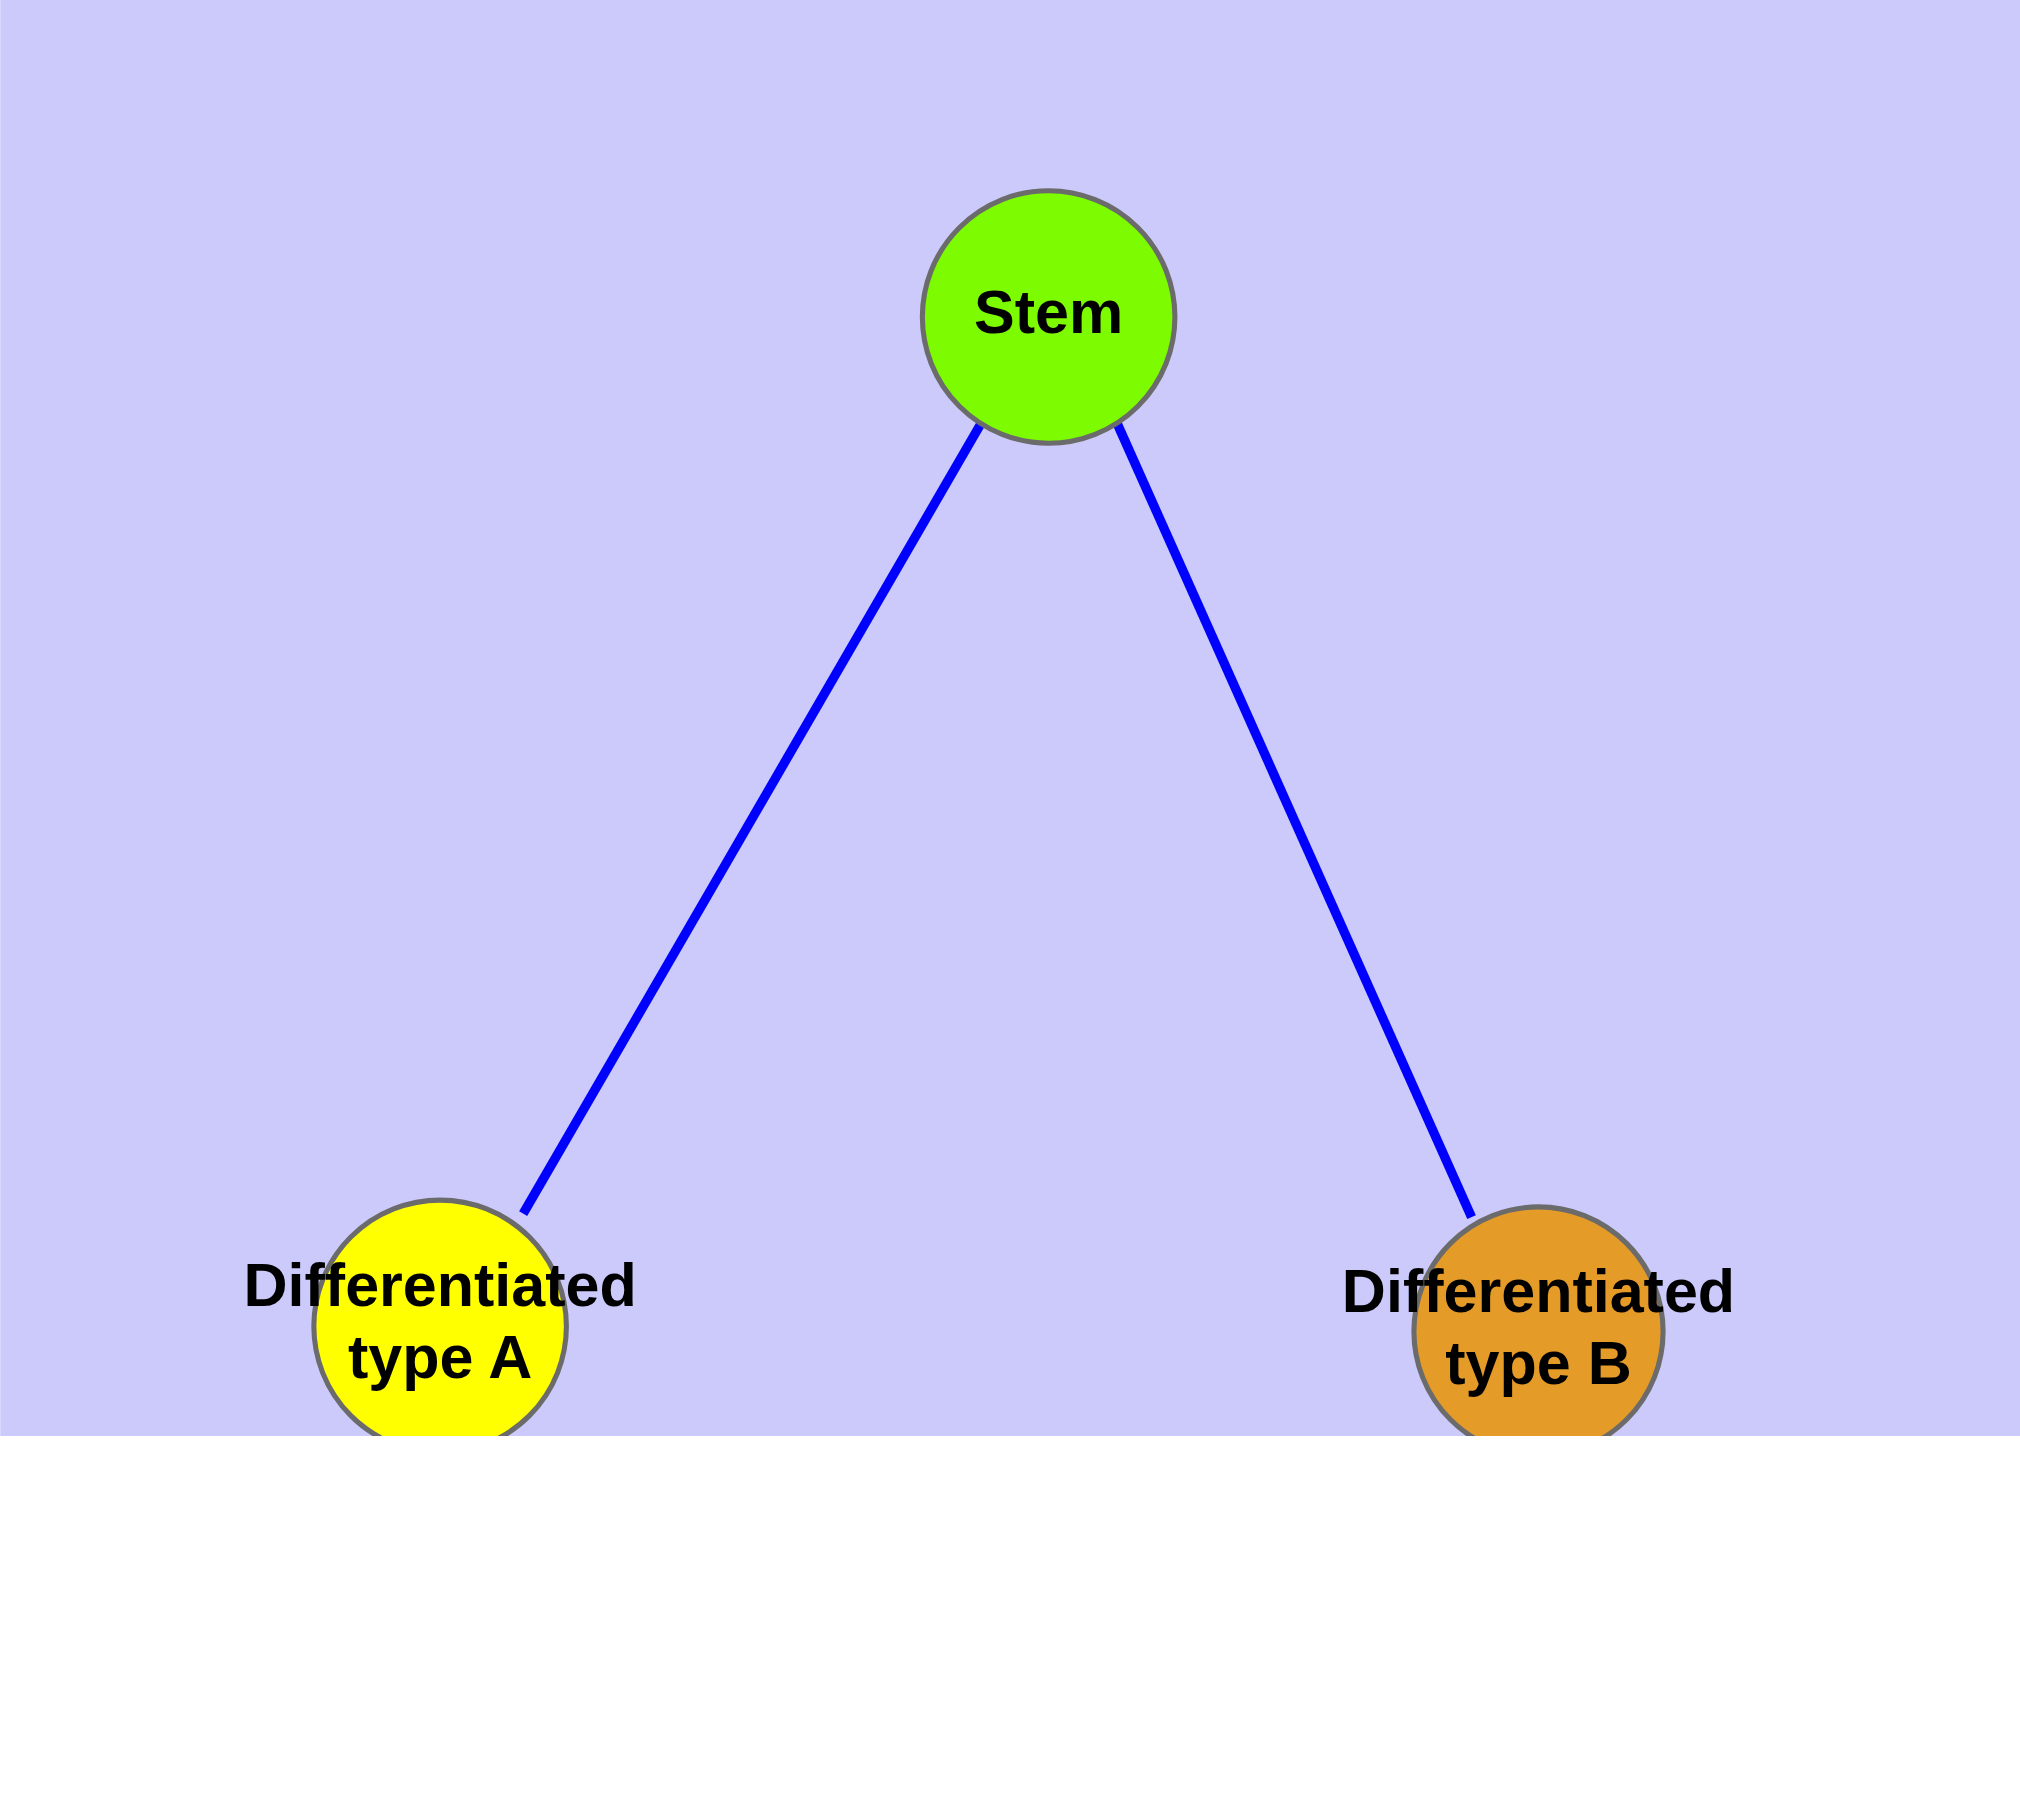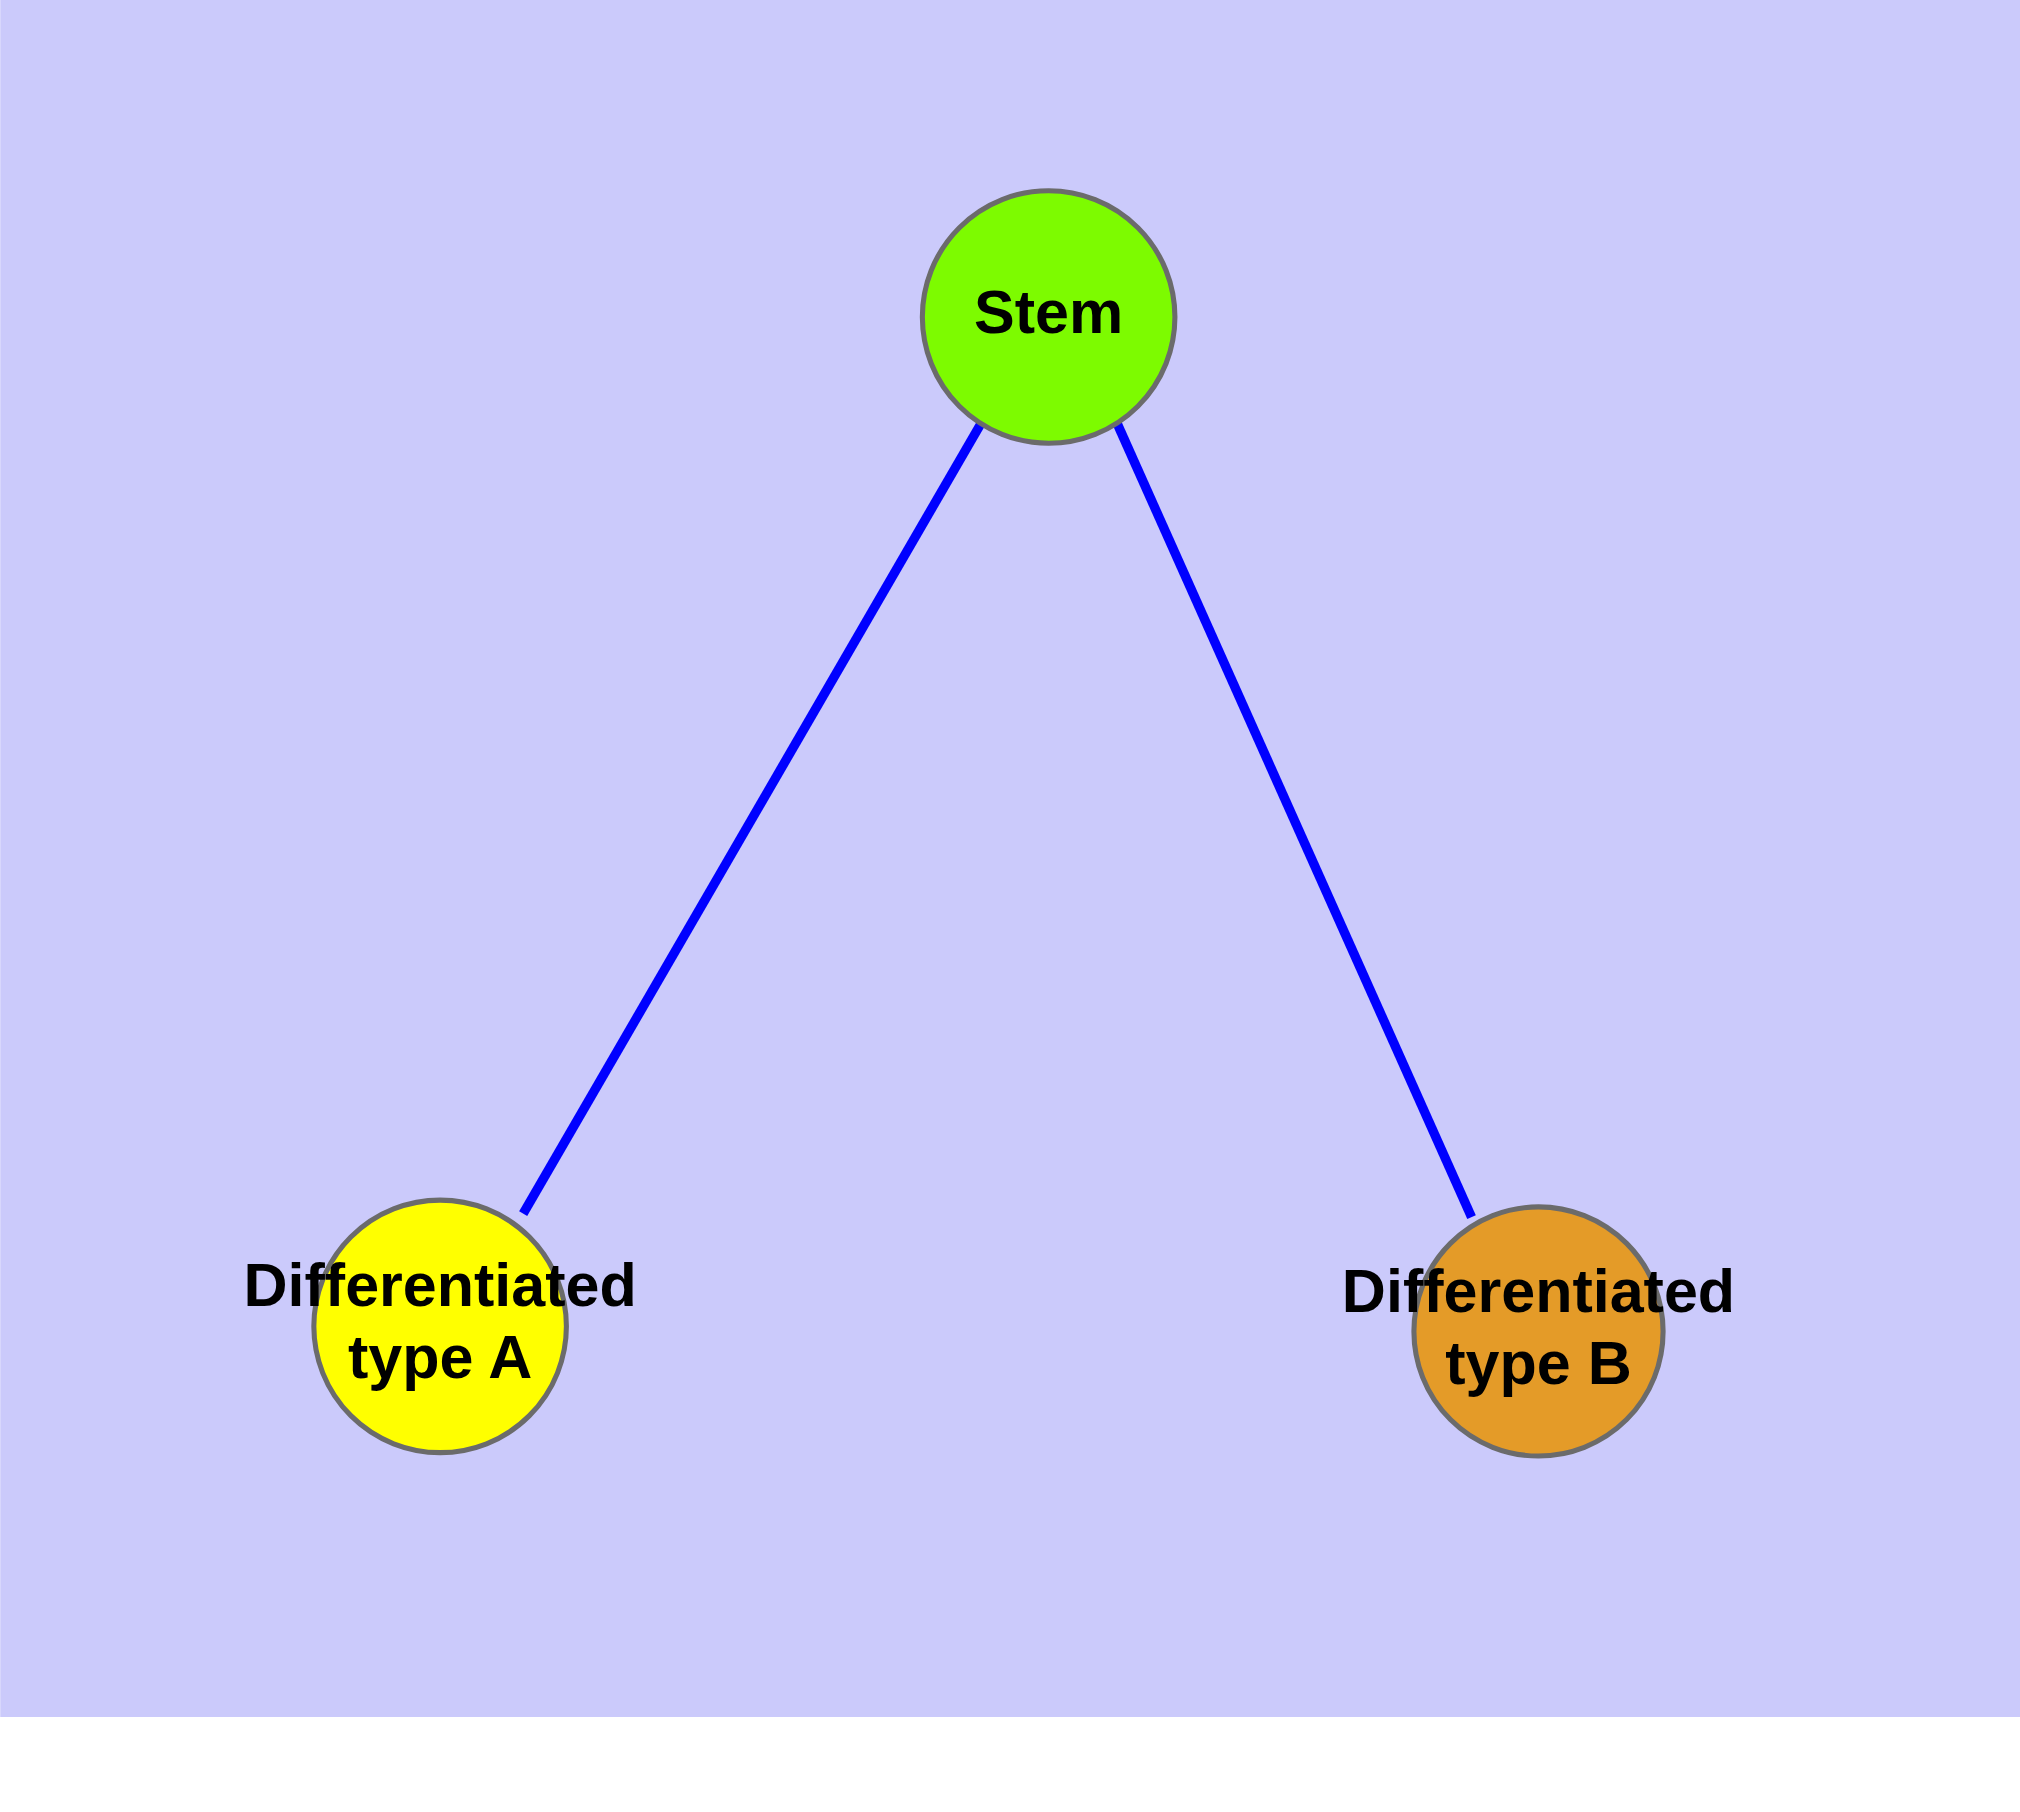--- a/index.html
+++ b/index.html
@@ -28,21 +28,21 @@
     font-weight: bold;
     fill: #000000;
     text-anchor: middle;
     dominant-baseline: middle;
     white-space: pre;
   }
 </style>
 </head>
 <body>
 
-<div id="canvas" style="width: 2021px; height: 1717px;">
+<div id="canvas" style="width: 2021px; height: 1436px;">
   <svg id="graph-svg" viewBox="0 0 2384 2138" xmlns="http://www.w3.org/2000/svg" style="width: 2021px; height: 1812px;">
 
     <rect id="bg-rect" x="0" y="0" width="2384" height="2138" fill="#cbcafb"></rect>
 
     <g id="edge-layer">
         <line x1="1157" y1="500" x2="617" y2="1432" stroke="#0000ff" stroke-width="11" stroke-linecap="butt"></line>
         <line x1="1318" y1="500" x2="1736" y2="1436" stroke="#0000ff" stroke-width="11" stroke-linecap="butt"></line>
       </g>
     <g id="node-layer">
         <g>

